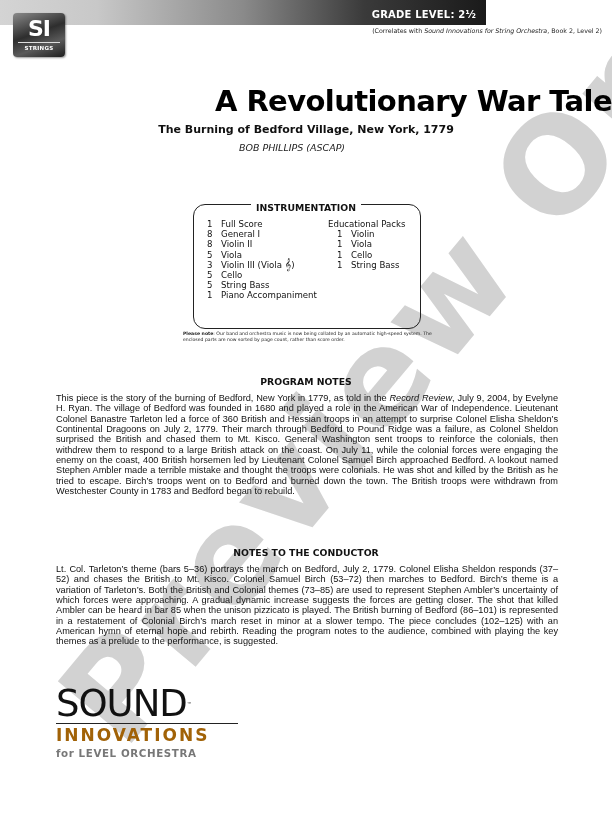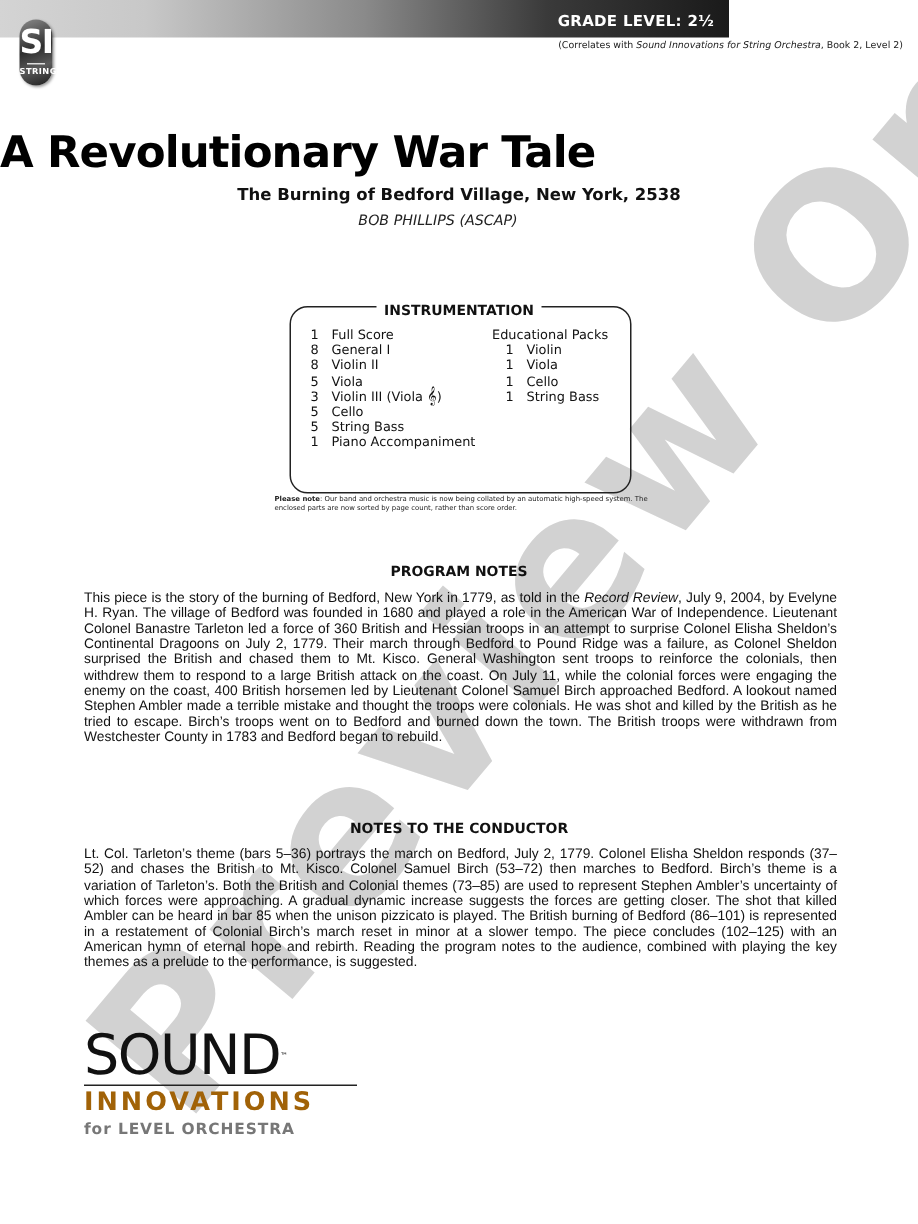--- a/index.html
+++ b/index.html
@@ -17,22 +17,22 @@
       color: #fff; font-weight: bold; font-size: 10px; letter-spacing: 0.2px;
       font-family: "DejaVu Sans", sans-serif;
     }
     .correlates {
       position: absolute; right: 10px; top: 27px;
       font-size: 6.3px; color: #222;
       font-family: "DejaVu Sans", sans-serif;
     }
     .correlates i { font-style: italic; }
     .si-logo {
-      position: absolute; left: 13px; top: 13px; width: 22px; height: 44px;
-      border-radius: 16px;
+      position: absolute; left: 13px; top: 13px; width: 52px; height: 44px;
+      border-radius: 4px;
       background: linear-gradient(160deg, #8a8a8a 0%, #2e2e2e 45%, #5a5a5a 70%, #1e1e1e 100%);
       box-shadow: 1px 1px 2px rgba(0,0,0,0.4);
       text-align: center; color: #fff;
     }
     .si-logo .si {
       display: block; font-weight: bold; font-size: 22px; line-height: 24px; margin-top: 4px;
       font-family: "DejaVu Sans", sans-serif; letter-spacing: -1px;
     }
     .si-logo .rule { display: block; height: 1px; background: #ddd; margin: 1px 5px 2px 5px; }
     .si-logo .strings { display: block; font-size: 5.5px; font-weight: bold; letter-spacing: 0.3px; font-family: "DejaVu Sans", sans-serif; }
@@ -40,21 +40,21 @@
     .watermark {
       position: absolute; left: -40px; top: 370px; width: 720px; text-align: center;
       transform: rotate(-50deg);
       font-family: "DejaVu Sans", sans-serif; font-weight: bold;
       font-size: 132px; color: #d0d0d0; letter-spacing: 4px;
       z-index: 0; white-space: nowrap; opacity: 0.95;
     }
     .content { position: absolute; left: 0; top: 0; width: 612px; height: 816px; z-index: 1; }
 
     .title {
-      position: absolute; left: 0; width: 612px; top: 84px; text-align: left;
+      position: absolute; left: 0; width: 612px; top: 84px; text-align: right;
       font-family: "DejaVu Sans", sans-serif; font-weight: bold; font-size: 29px; letter-spacing: -0.6px;
       color: #000;
     }
     .subtitle {
       position: absolute; left: 0; width: 612px; top: 123px; text-align: center;
       font-family: "DejaVu Sans", sans-serif; font-weight: bold; font-size: 11px; color: #111;
     }
     .composer {
       position: absolute; left: 0; width: 584px; top: 142px; text-align: center;
       font-family: "DejaVu Sans", sans-serif; font-style: italic; font-size: 9.5px; color: #222;
@@ -132,21 +132,21 @@
 <div class="si-logo">
   <span class="si">SI</span>
   <span class="rule"></span>
   <span class="strings">STRINGS</span>
 </div>
 
 <div class="watermark">Preview Only</div>
 
 <div class="content">
   <div class="title">A Revolutionary War Tale</div>
-  <div class="subtitle">The Burning of Bedford Village, New York, 2538</div>
+  <div class="subtitle">The Burning of Bedford Village, New York, 1779</div>
   <div class="composer">BOB PHILLIPS (ASCAP)</div>
 
   <div class="instr-box"></div>
   <div class="instr-title"><span>INSTRUMENTATION</span></div>
 
   <div class="instr-col left">
     <div class="instr-row"><span class="qty">1</span><span>Full Score</span></div>
     <div class="instr-row"><span class="qty">8</span><span>General I</span></div>
     <div class="instr-row"><span class="qty">8</span><span>Violin II</span></div>
     <div class="instr-row"><span class="qty">5</span><span>Viola</span></div>

